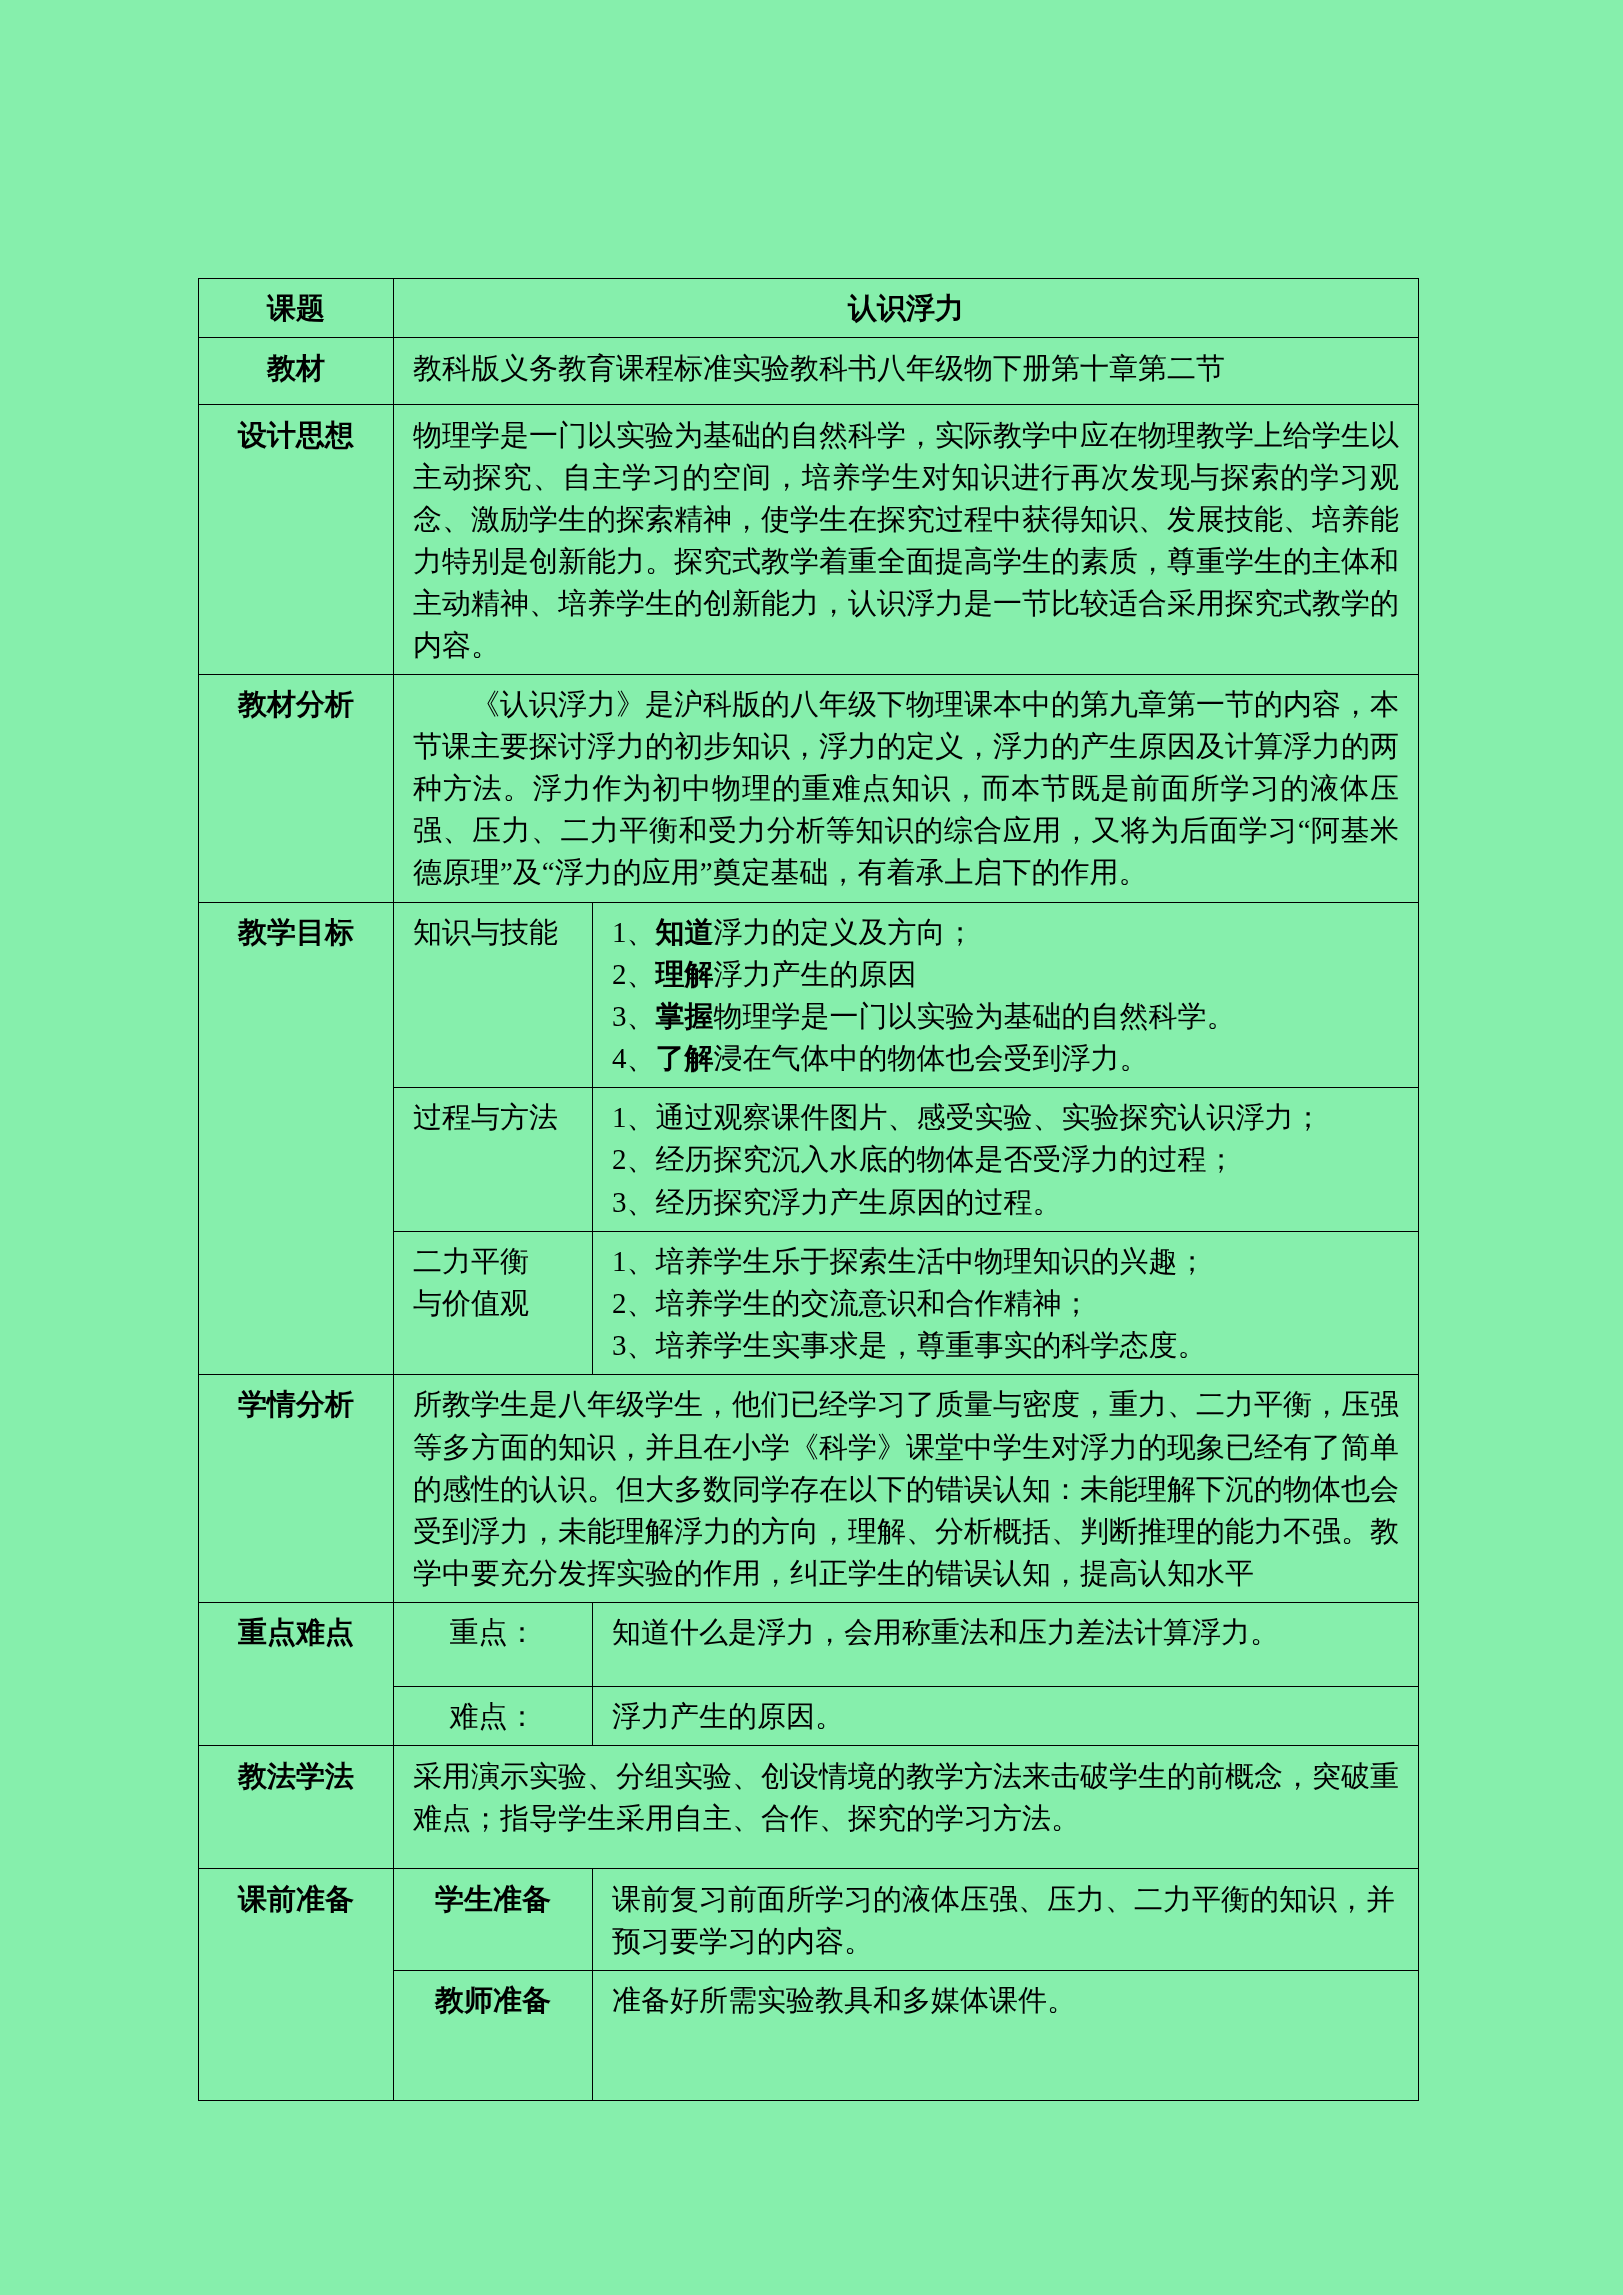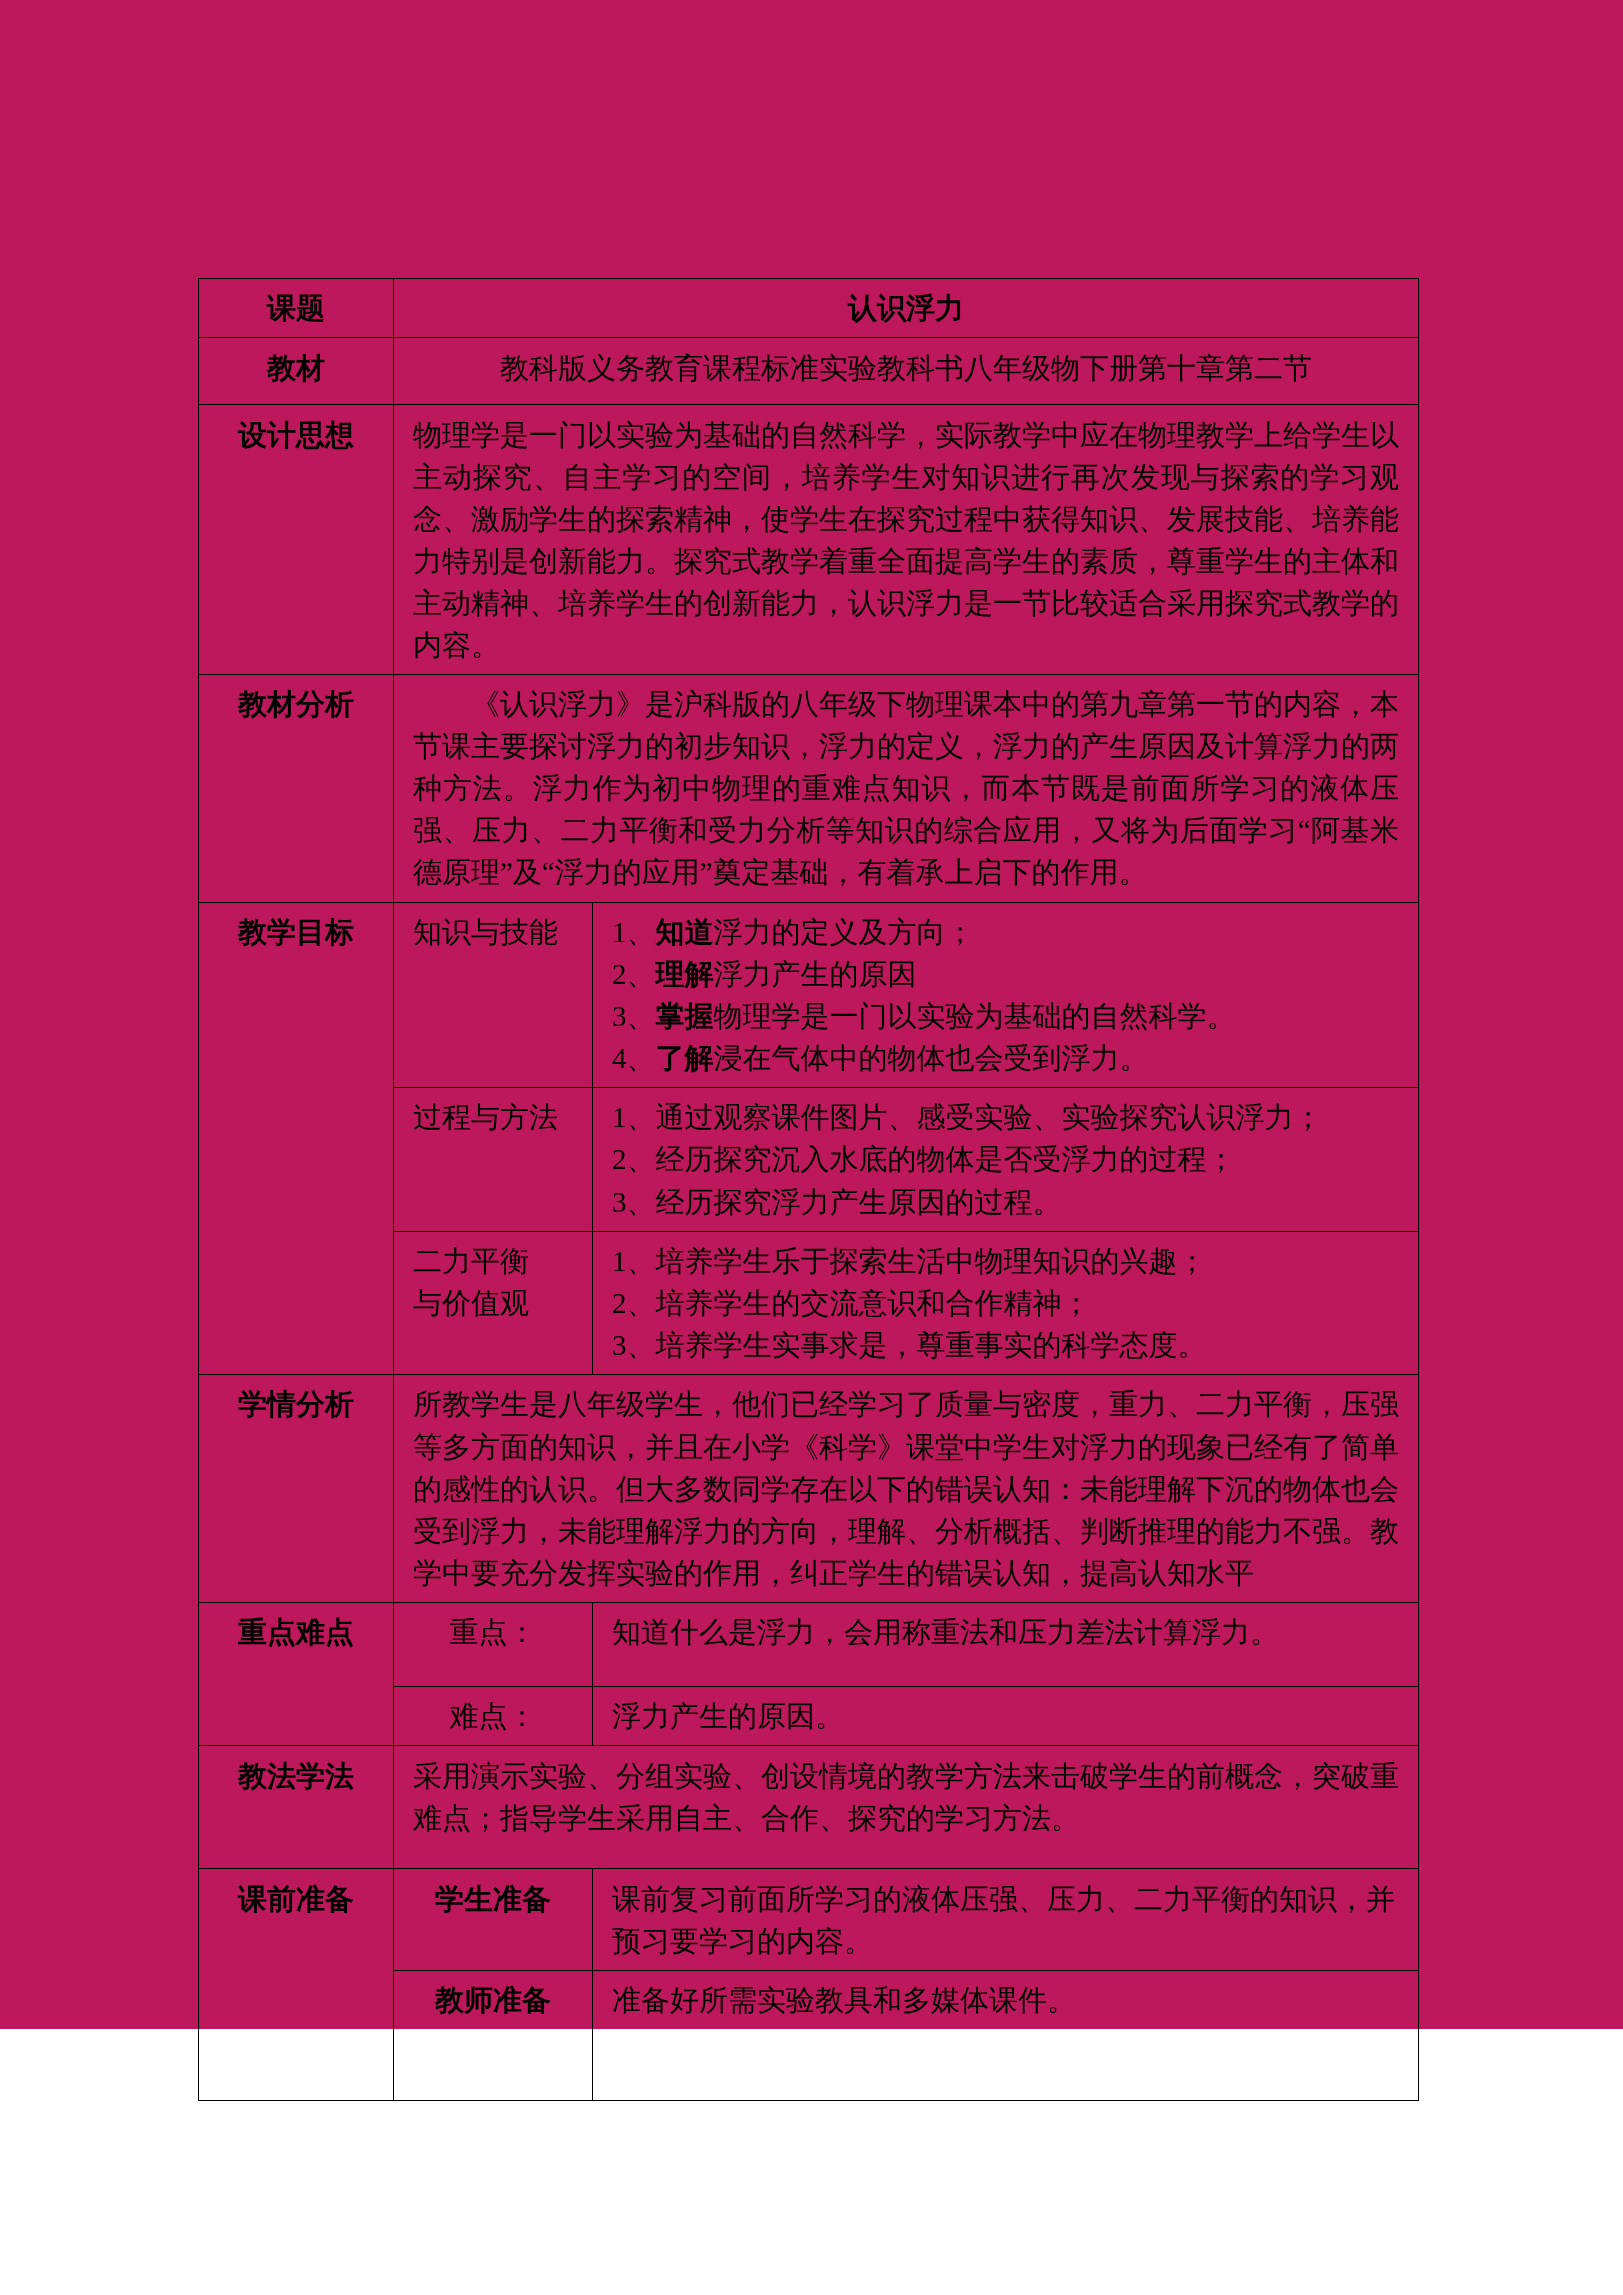--- a/index.html
+++ b/index.html
@@ -6,22 +6,22 @@
   html, body {
     width: 1623px;
     height: 2295px;
     background: #ffffff;
     font-family: "Liberation Serif", serif;
     color: #000000;
   }
   .page {
     position: relative;
     width: 1623px;
-    height: 2029px;
-    background: #be185d;
+    height: 2295px;
+    background: #86efac;
   }
   table.lesson-table {
     position: absolute;
     left: 198px;
     top: 278px;
     width: 1220px;
     border-collapse: collapse;
     table-layout: fixed;
   }
   table.lesson-table td {
@@ -48,21 +48,20 @@
     padding: 5.5px 4.1px;
   }
   td.sublabel-left {
     text-align: center;
     vertical-align: middle;
     padding: 5.5px 11px;
     font-family: Liberation Serif, serif;
   }
   td.sublabel-left.bold { font-weight: bold; }
   td.center-cell {
-    text-align: center;
     vertical-align: middle;
   }
   td.title-cell {
     text-align: center;
     vertical-align: middle;
     font-weight: bold;
   }
   .para { text-align: justify; }
   .para.indent { text-indent: 2em; }
   .obj-item b { font-weight: bold; }

